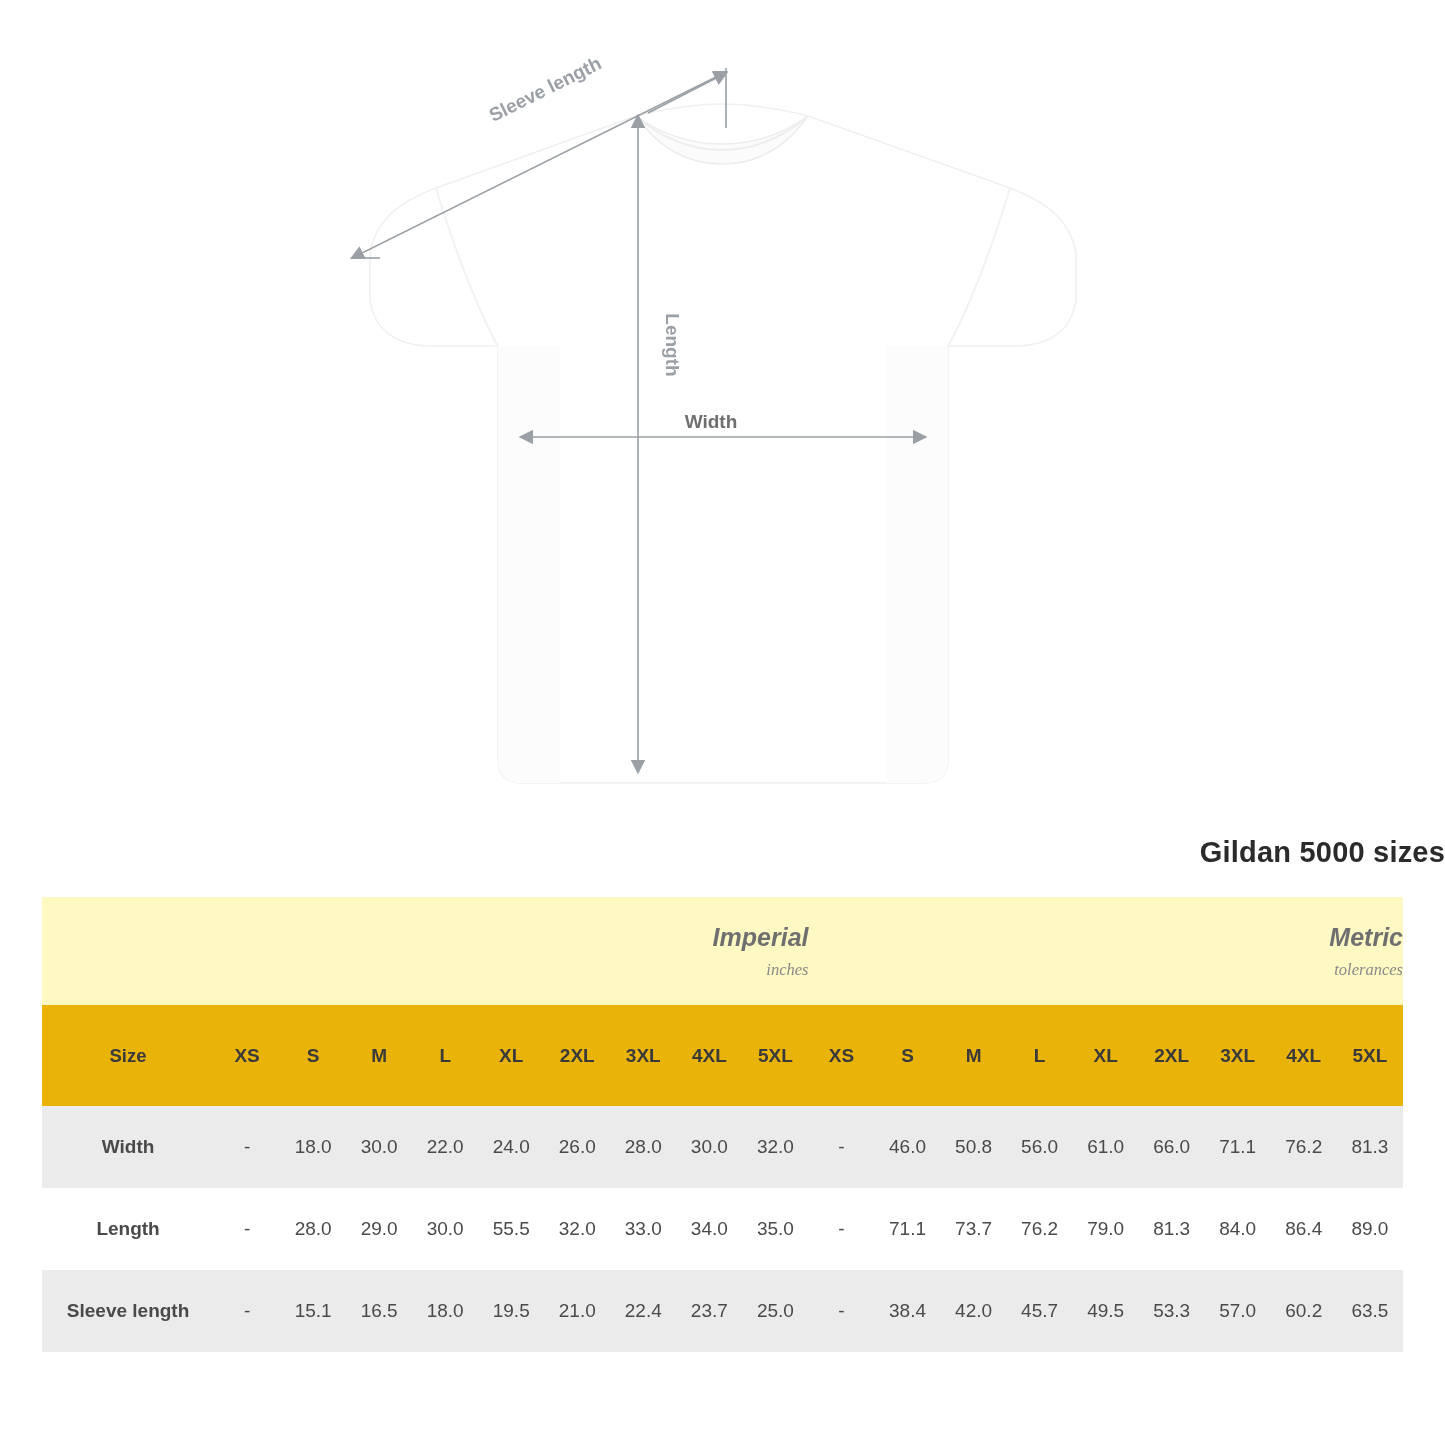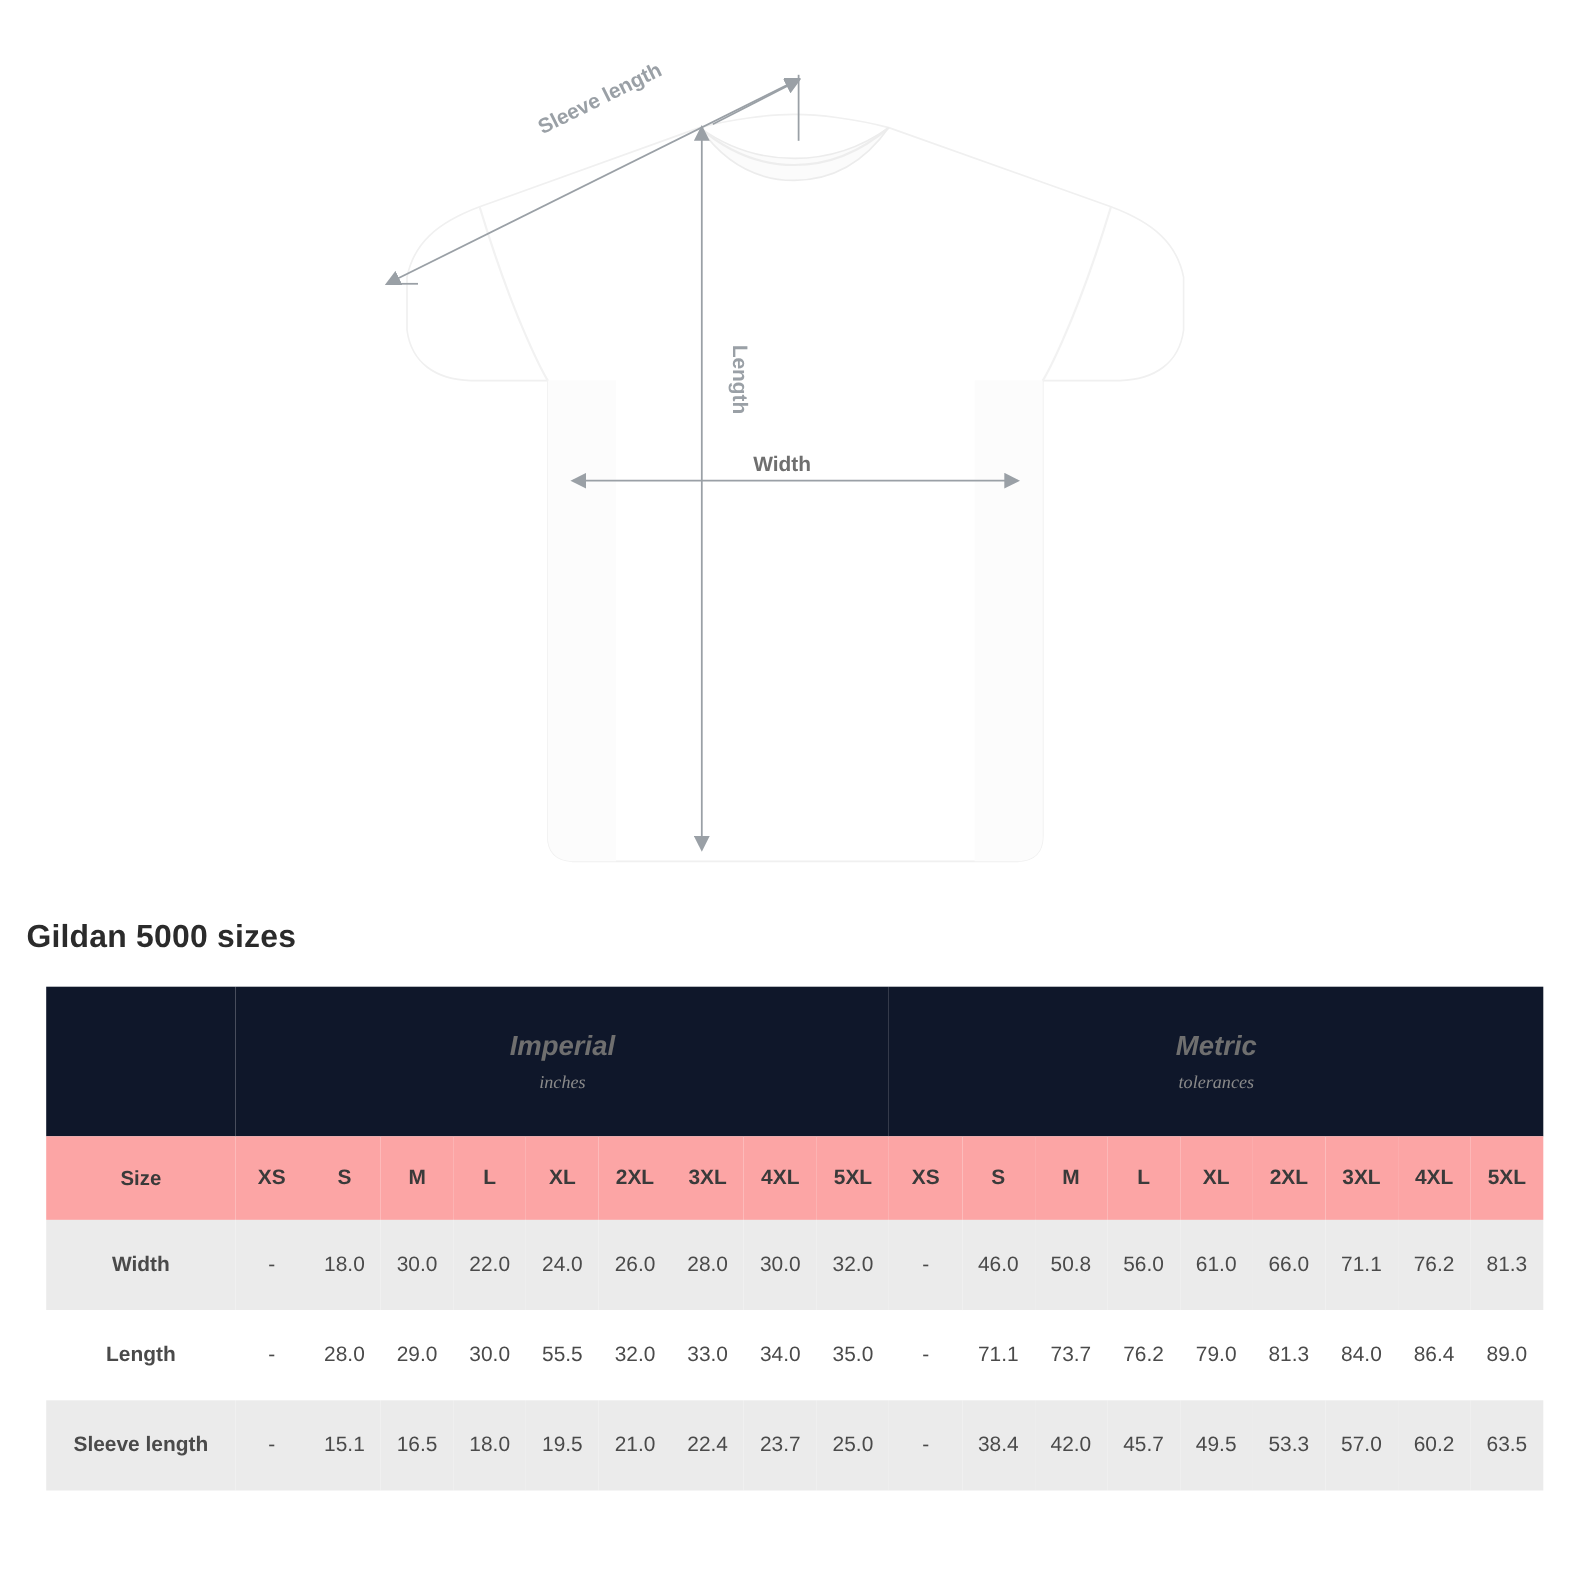--- a/index.html
+++ b/index.html
@@ -27,23 +27,22 @@
     position: relative;
     width: 1445px;
     height: 830px;
   }
   .illustration svg {
     display: block;
   }
 
   
   .title-block {
-    text-align: left;
+    text-align: right;
     margin-top: 6px;
-    margin-left: 24px;
   }
   .chart-title {
     font-size: 29px;
     font-weight: bold;
     color: #2b2b2b;
     letter-spacing: 0.2px;
   }
   .chart-note {
     margin-top: 16px;
     font-size: 17.5px;
@@ -61,23 +60,23 @@
     width: 100%;
     table-layout: fixed;
   }
   table.size-table td,
   table.size-table th {
     padding: 0;
     margin: 0;
   }
 
   .unit-header-cell {
-    background: #0f172a;
-    height: 136px;
-    text-align: center;
+    background: #fef9c3;
+    height: 108px;
+    text-align: right;
     vertical-align: middle;
   }
   .unit-name {
     font-size: 25px;
     font-style: italic;
     font-weight: bold;
     color: #6f6f6f;
   }
   .unit-sub {
     font-size: 16.5px;
@@ -88,23 +87,23 @@
   }
 
   .row-label {
     text-align: center;
     font-size: 18.5px;
     font-weight: bold;
     color: #3a3a3a;
   }
   .head-row td,
   .head-row th {
-    height: 76px;
+    height: 101px;
     vertical-align: middle;
-    background: #fca5a5;
+    background: #eab308;
   }
   .head-cell {
     text-align: center;
     font-size: 19px;
     font-weight: bold;
     color: #3a3a3a;
   }
   .data-row td {
     height: 82px;
     vertical-align: middle;

